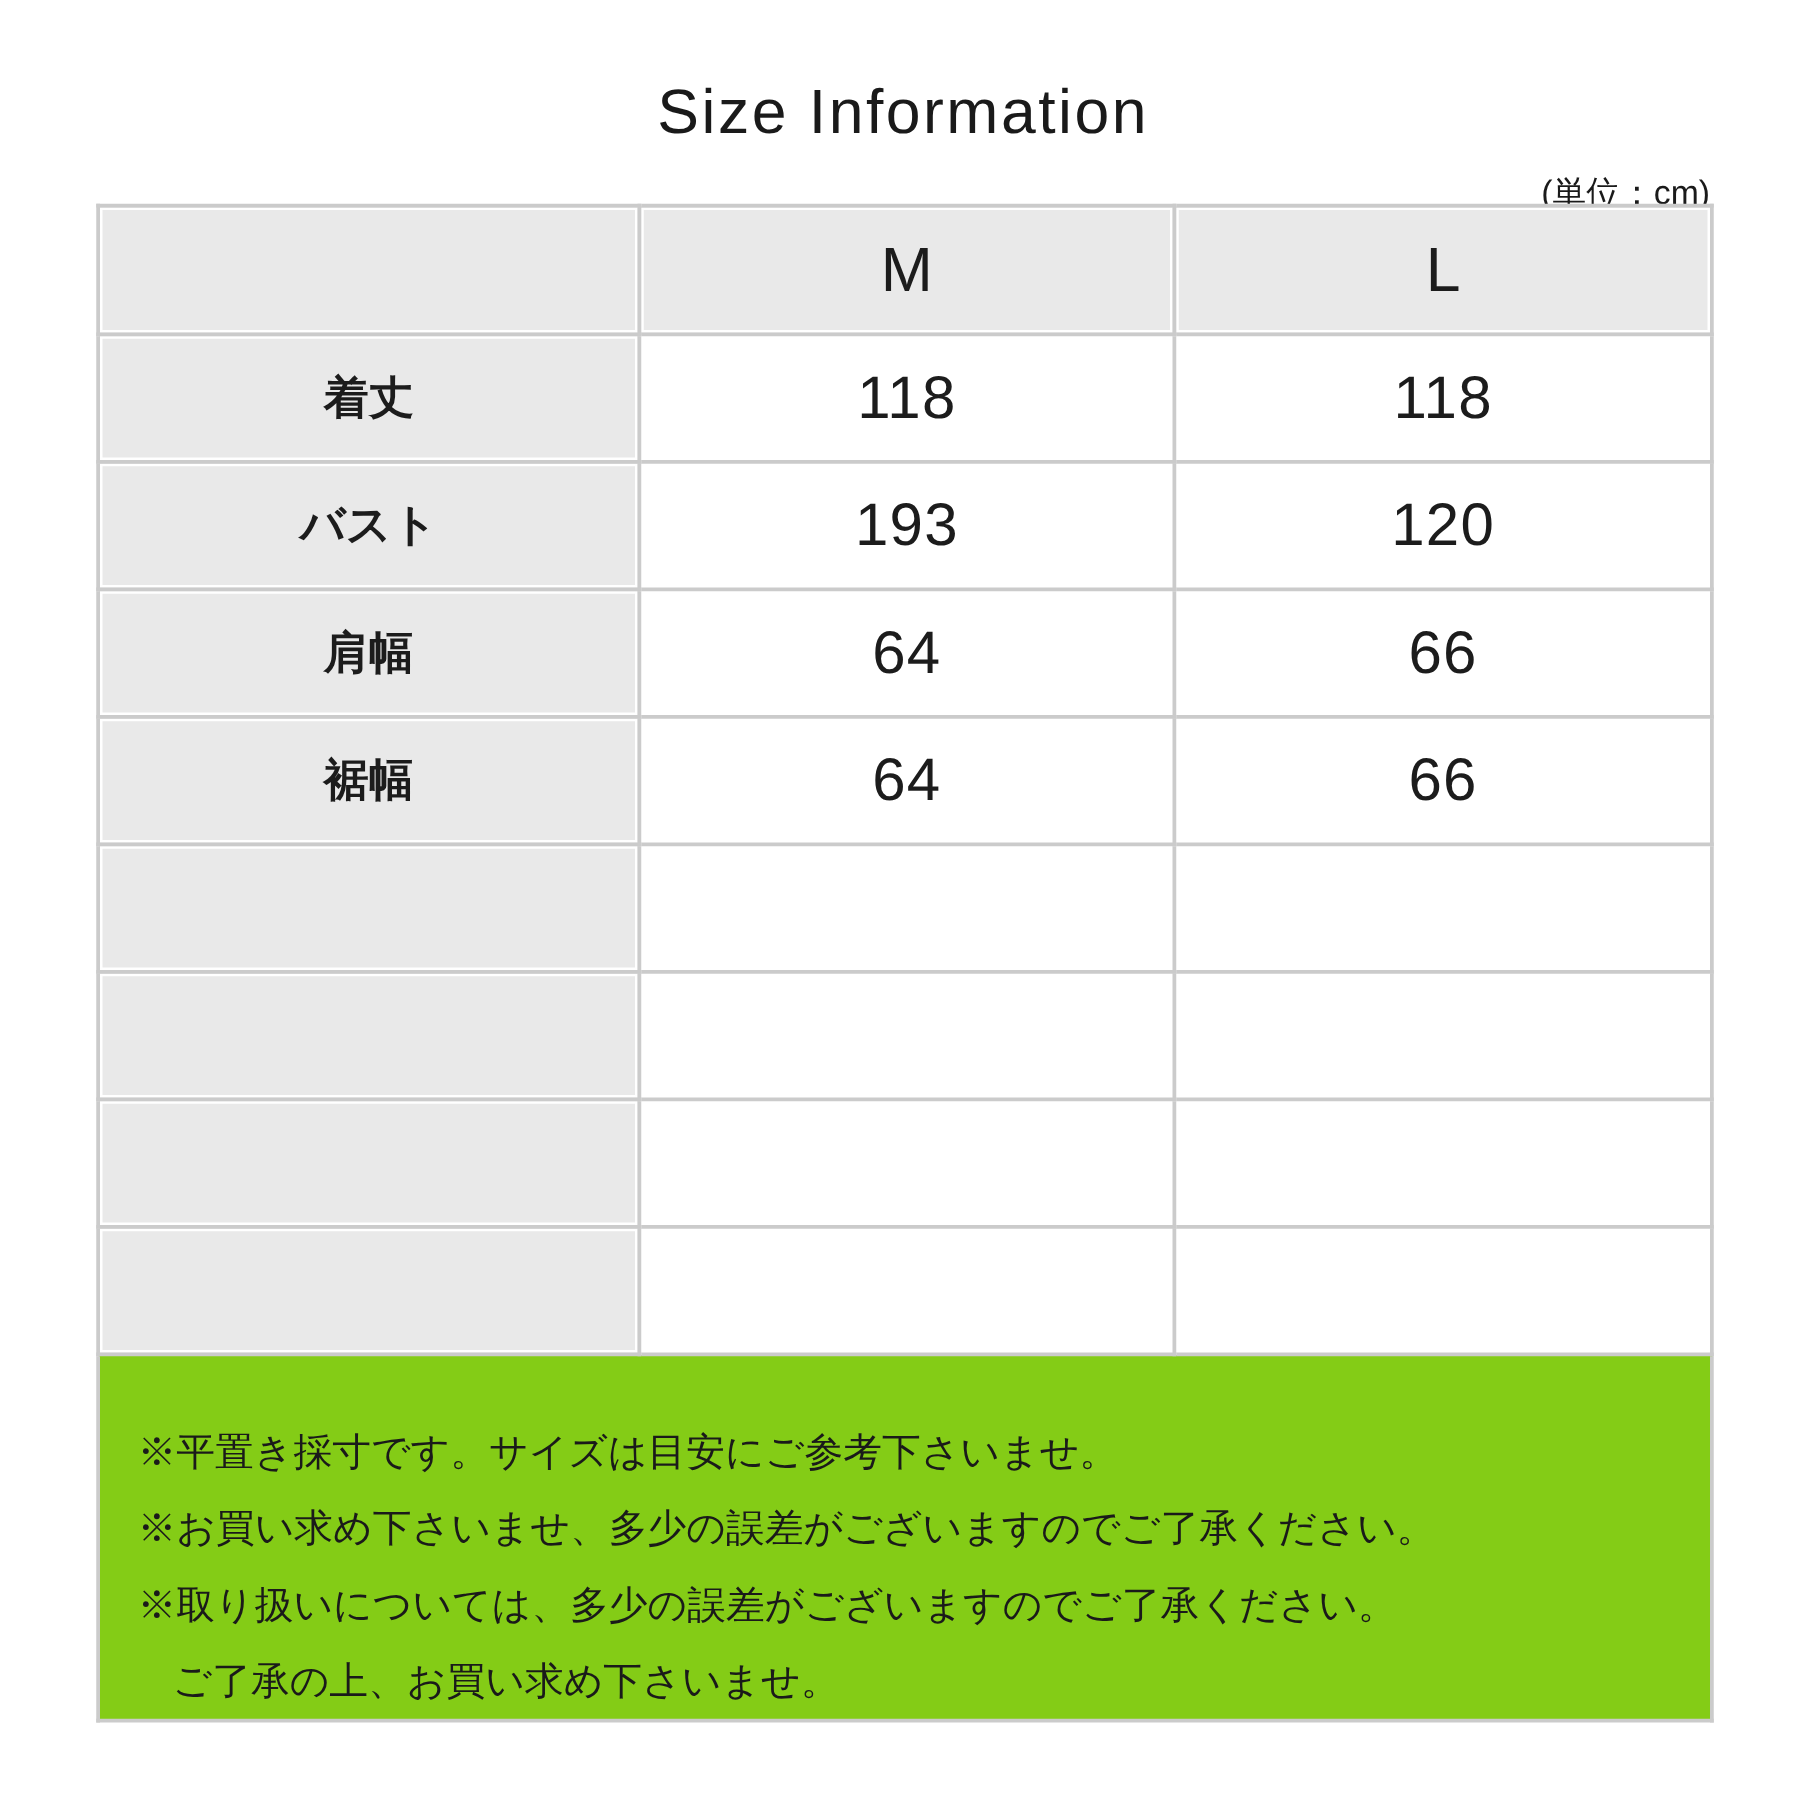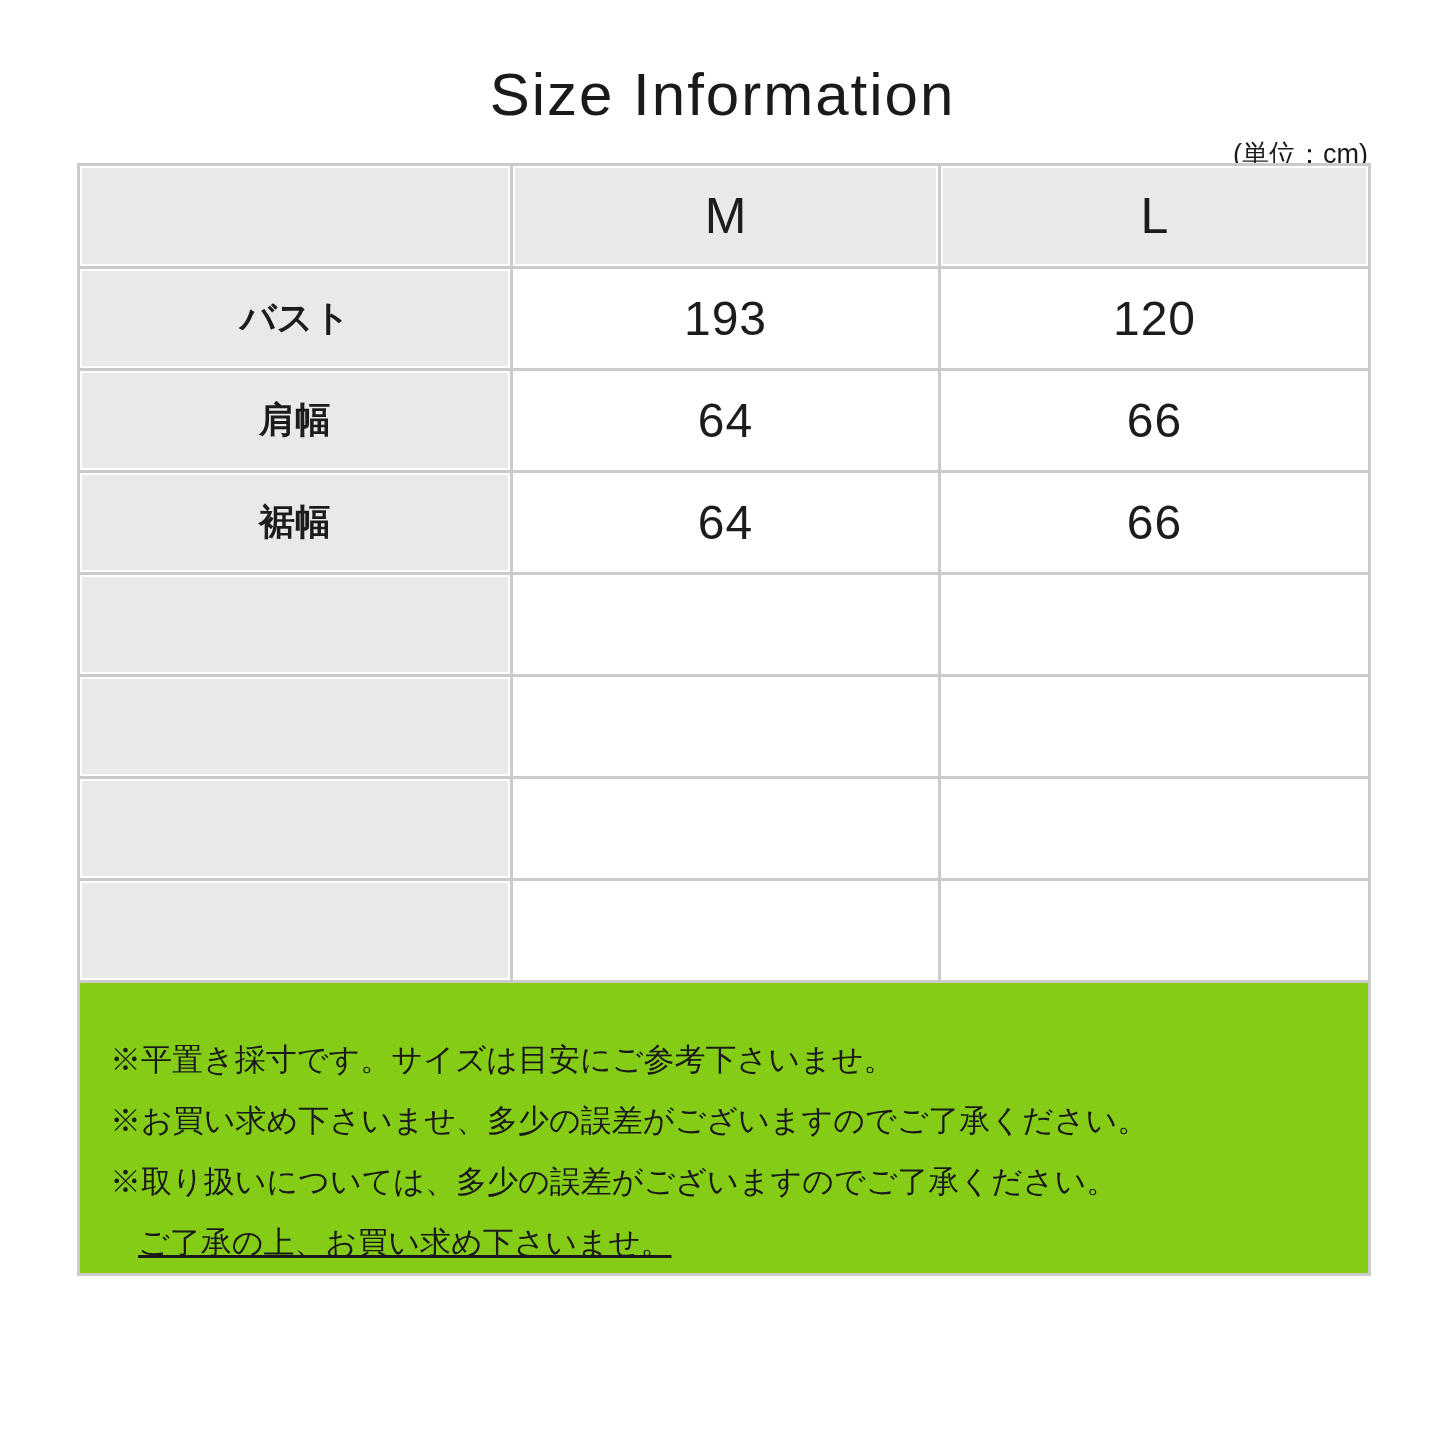--- a/index.html
+++ b/index.html
@@ -11,21 +11,21 @@
     position: relative;
     overflow: hidden;
   }
   .canvas { position: absolute; inset: 0; width: 1445px; height: 1445px; }
 
   .page-title {
     position: absolute;
     left: 77px; width: 1291px;
     top: 60px;
     text-align: center;
-    font-size: 60px;
+    font-size: 50px;
     font-weight: 400;
     letter-spacing: 2px;
     color: #1a1a1a;
   }
   .unit-note {
     position: absolute;
     right: 77px;
     top: 136px;
     font-size: 27px;
     color: #1a1a1a;
@@ -61,21 +61,21 @@
     text-align: left;
     vertical-align: top;
     padding: 46px 20px 0 30px;
   }
   .notes-line {
     font-size: 31px;
     line-height: 61px;
     white-space: nowrap;
     color: #1a1a1a;
   }
-  .notes-line.indent { padding-left: 28px; text-decoration: underline; }
+  .notes-line.indent { padding-left: 28px; }
 </style>
 </head>
 <body>
 
 <div class="canvas">
 
   <div class="page-title">Size Information</div>
   <div class="unit-note">(単位：cm)</div>
 
   <table class="size-table">
@@ -84,20 +84,25 @@
       <col style="width:428px">
       <col style="width:430px">
     </colgroup>
     <tbody>
       <tr class="header-row">
         <th class="cell-gray"></th>
         <th class="cell-gray">M</th>
         <th class="cell-gray">L</th>
       </tr>
 
+      <tr class="data-row">
+        <td class="cell-gray row-label">着丈</td>
+        <td class="cell-white size-value">118</td>
+        <td class="cell-white size-value">118</td>
+      </tr>
       <tr class="data-row">
         <td class="cell-gray row-label">バスト</td>
         <td class="cell-white size-value">193</td>
         <td class="cell-white size-value">120</td>
       </tr>
       <tr class="data-row">
         <td class="cell-gray row-label">肩幅</td>
         <td class="cell-white size-value">64</td>
         <td class="cell-white size-value">66</td>
       </tr>

